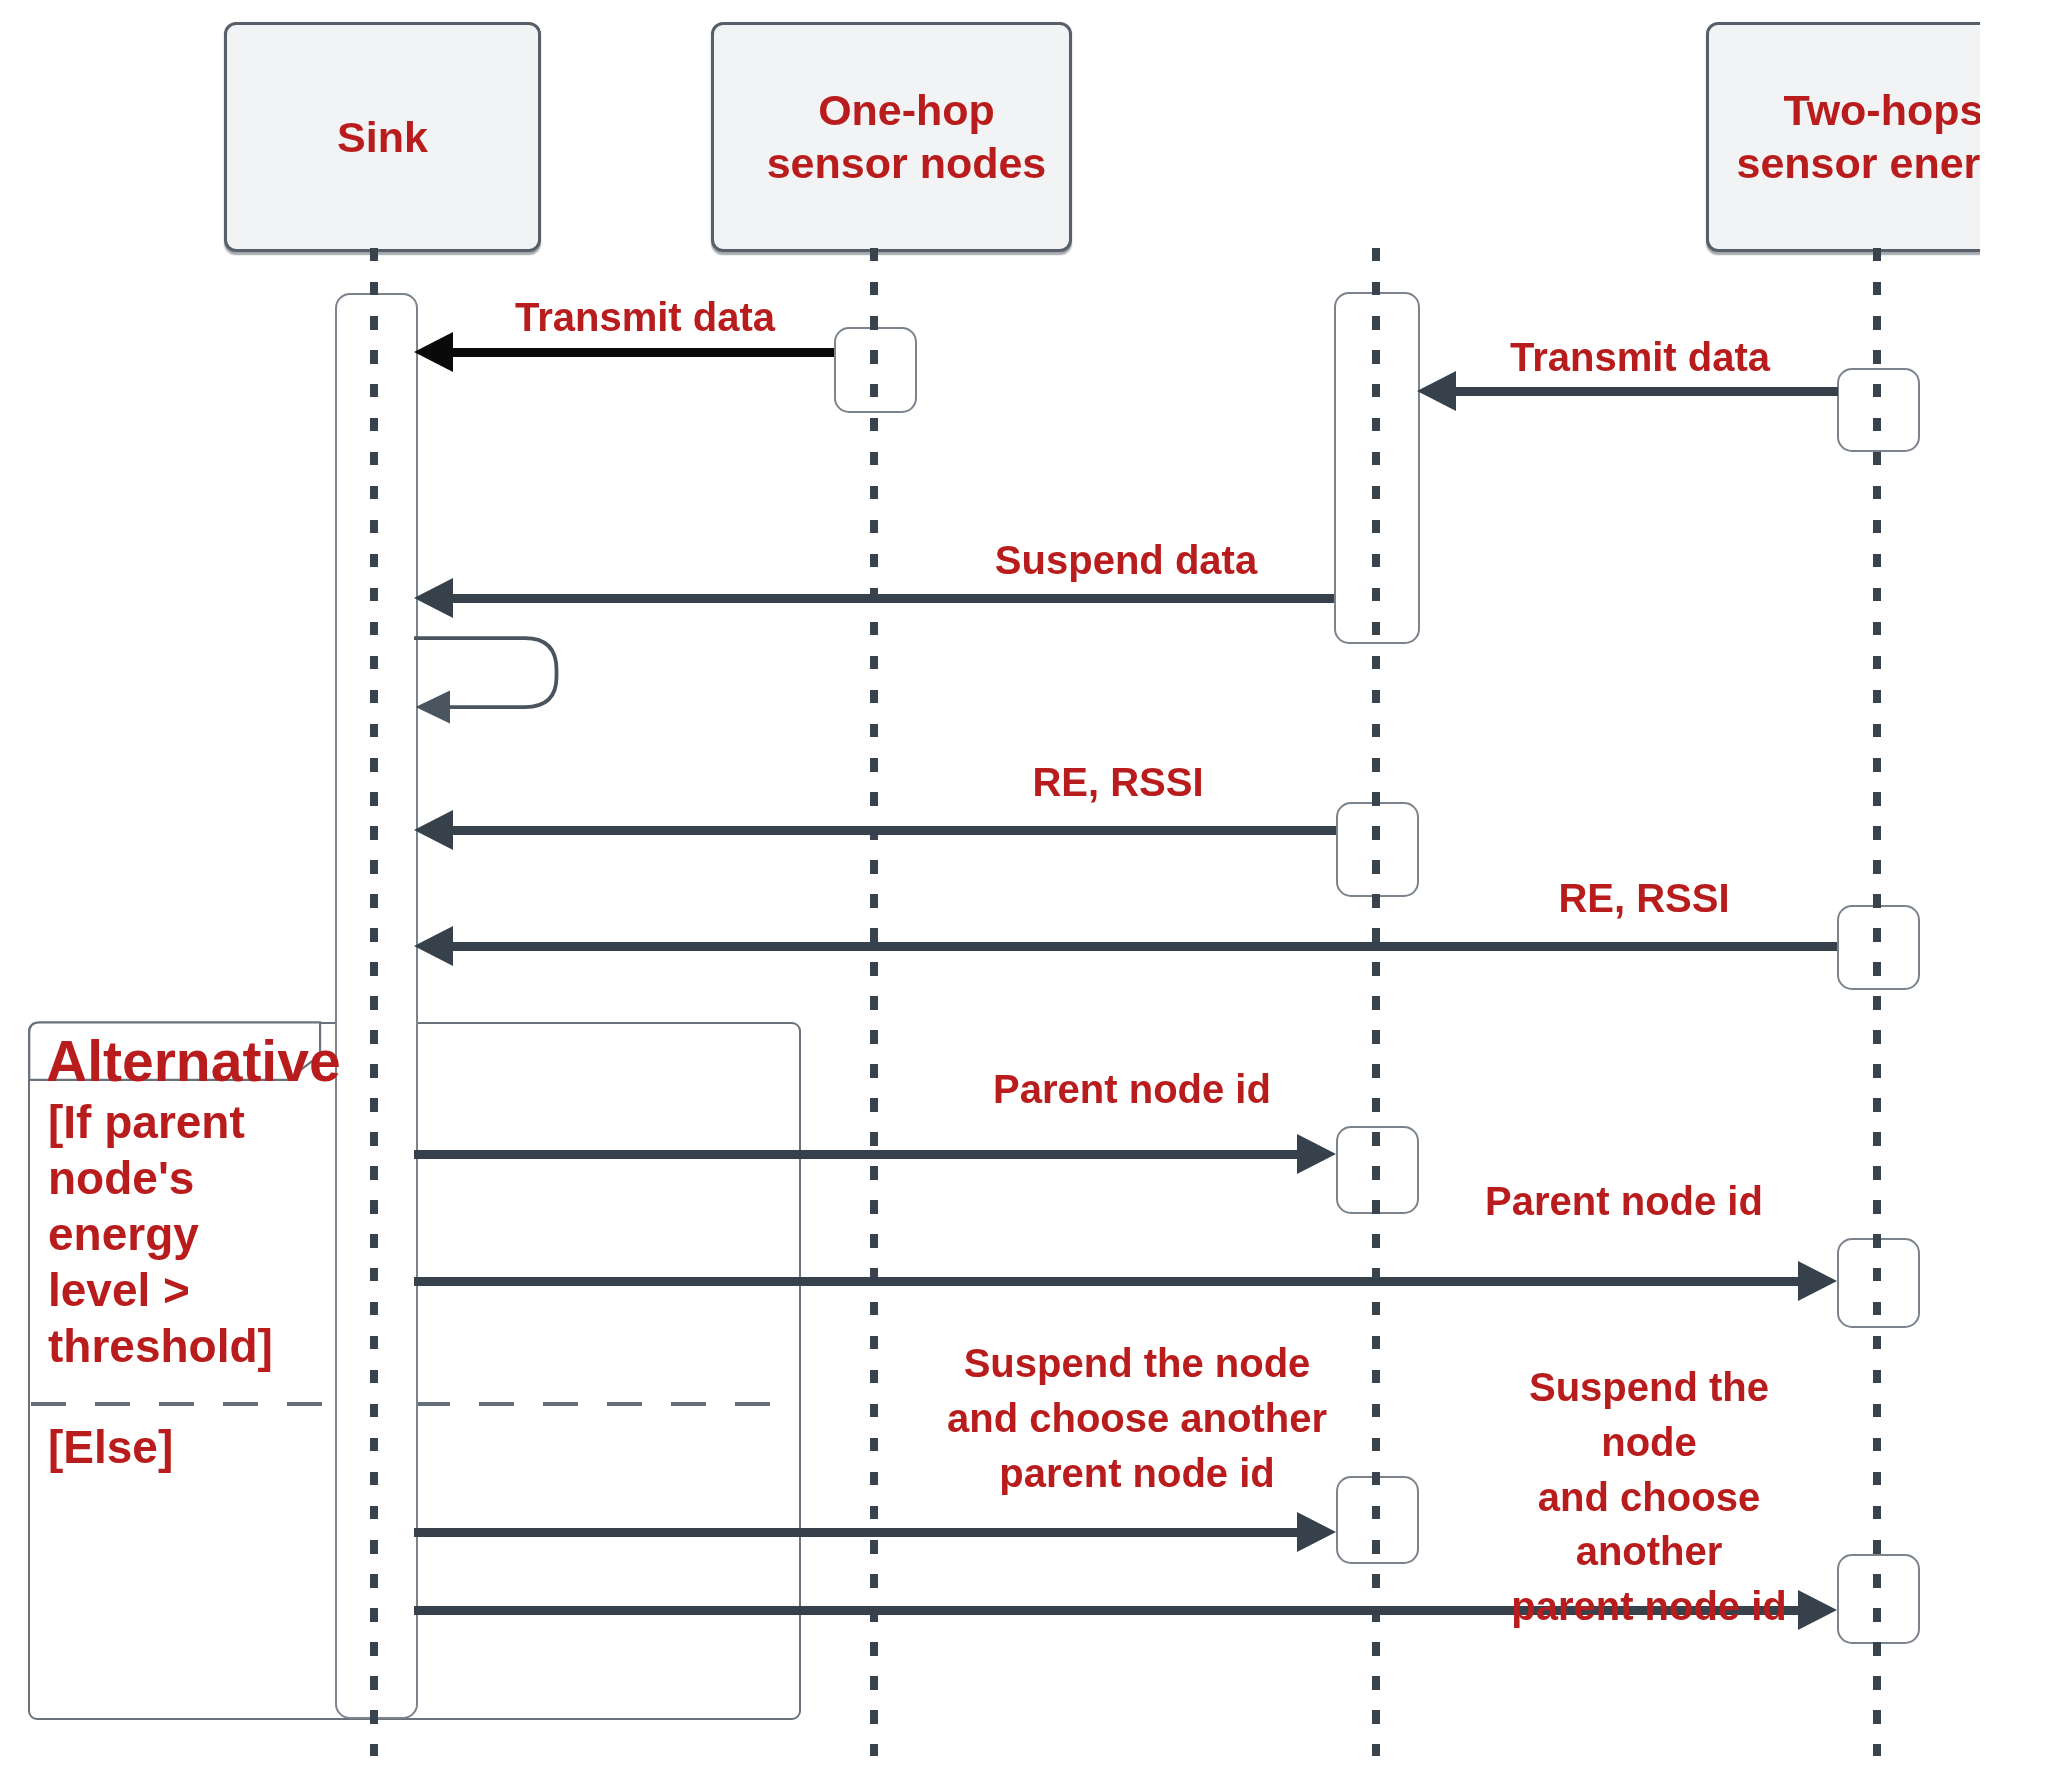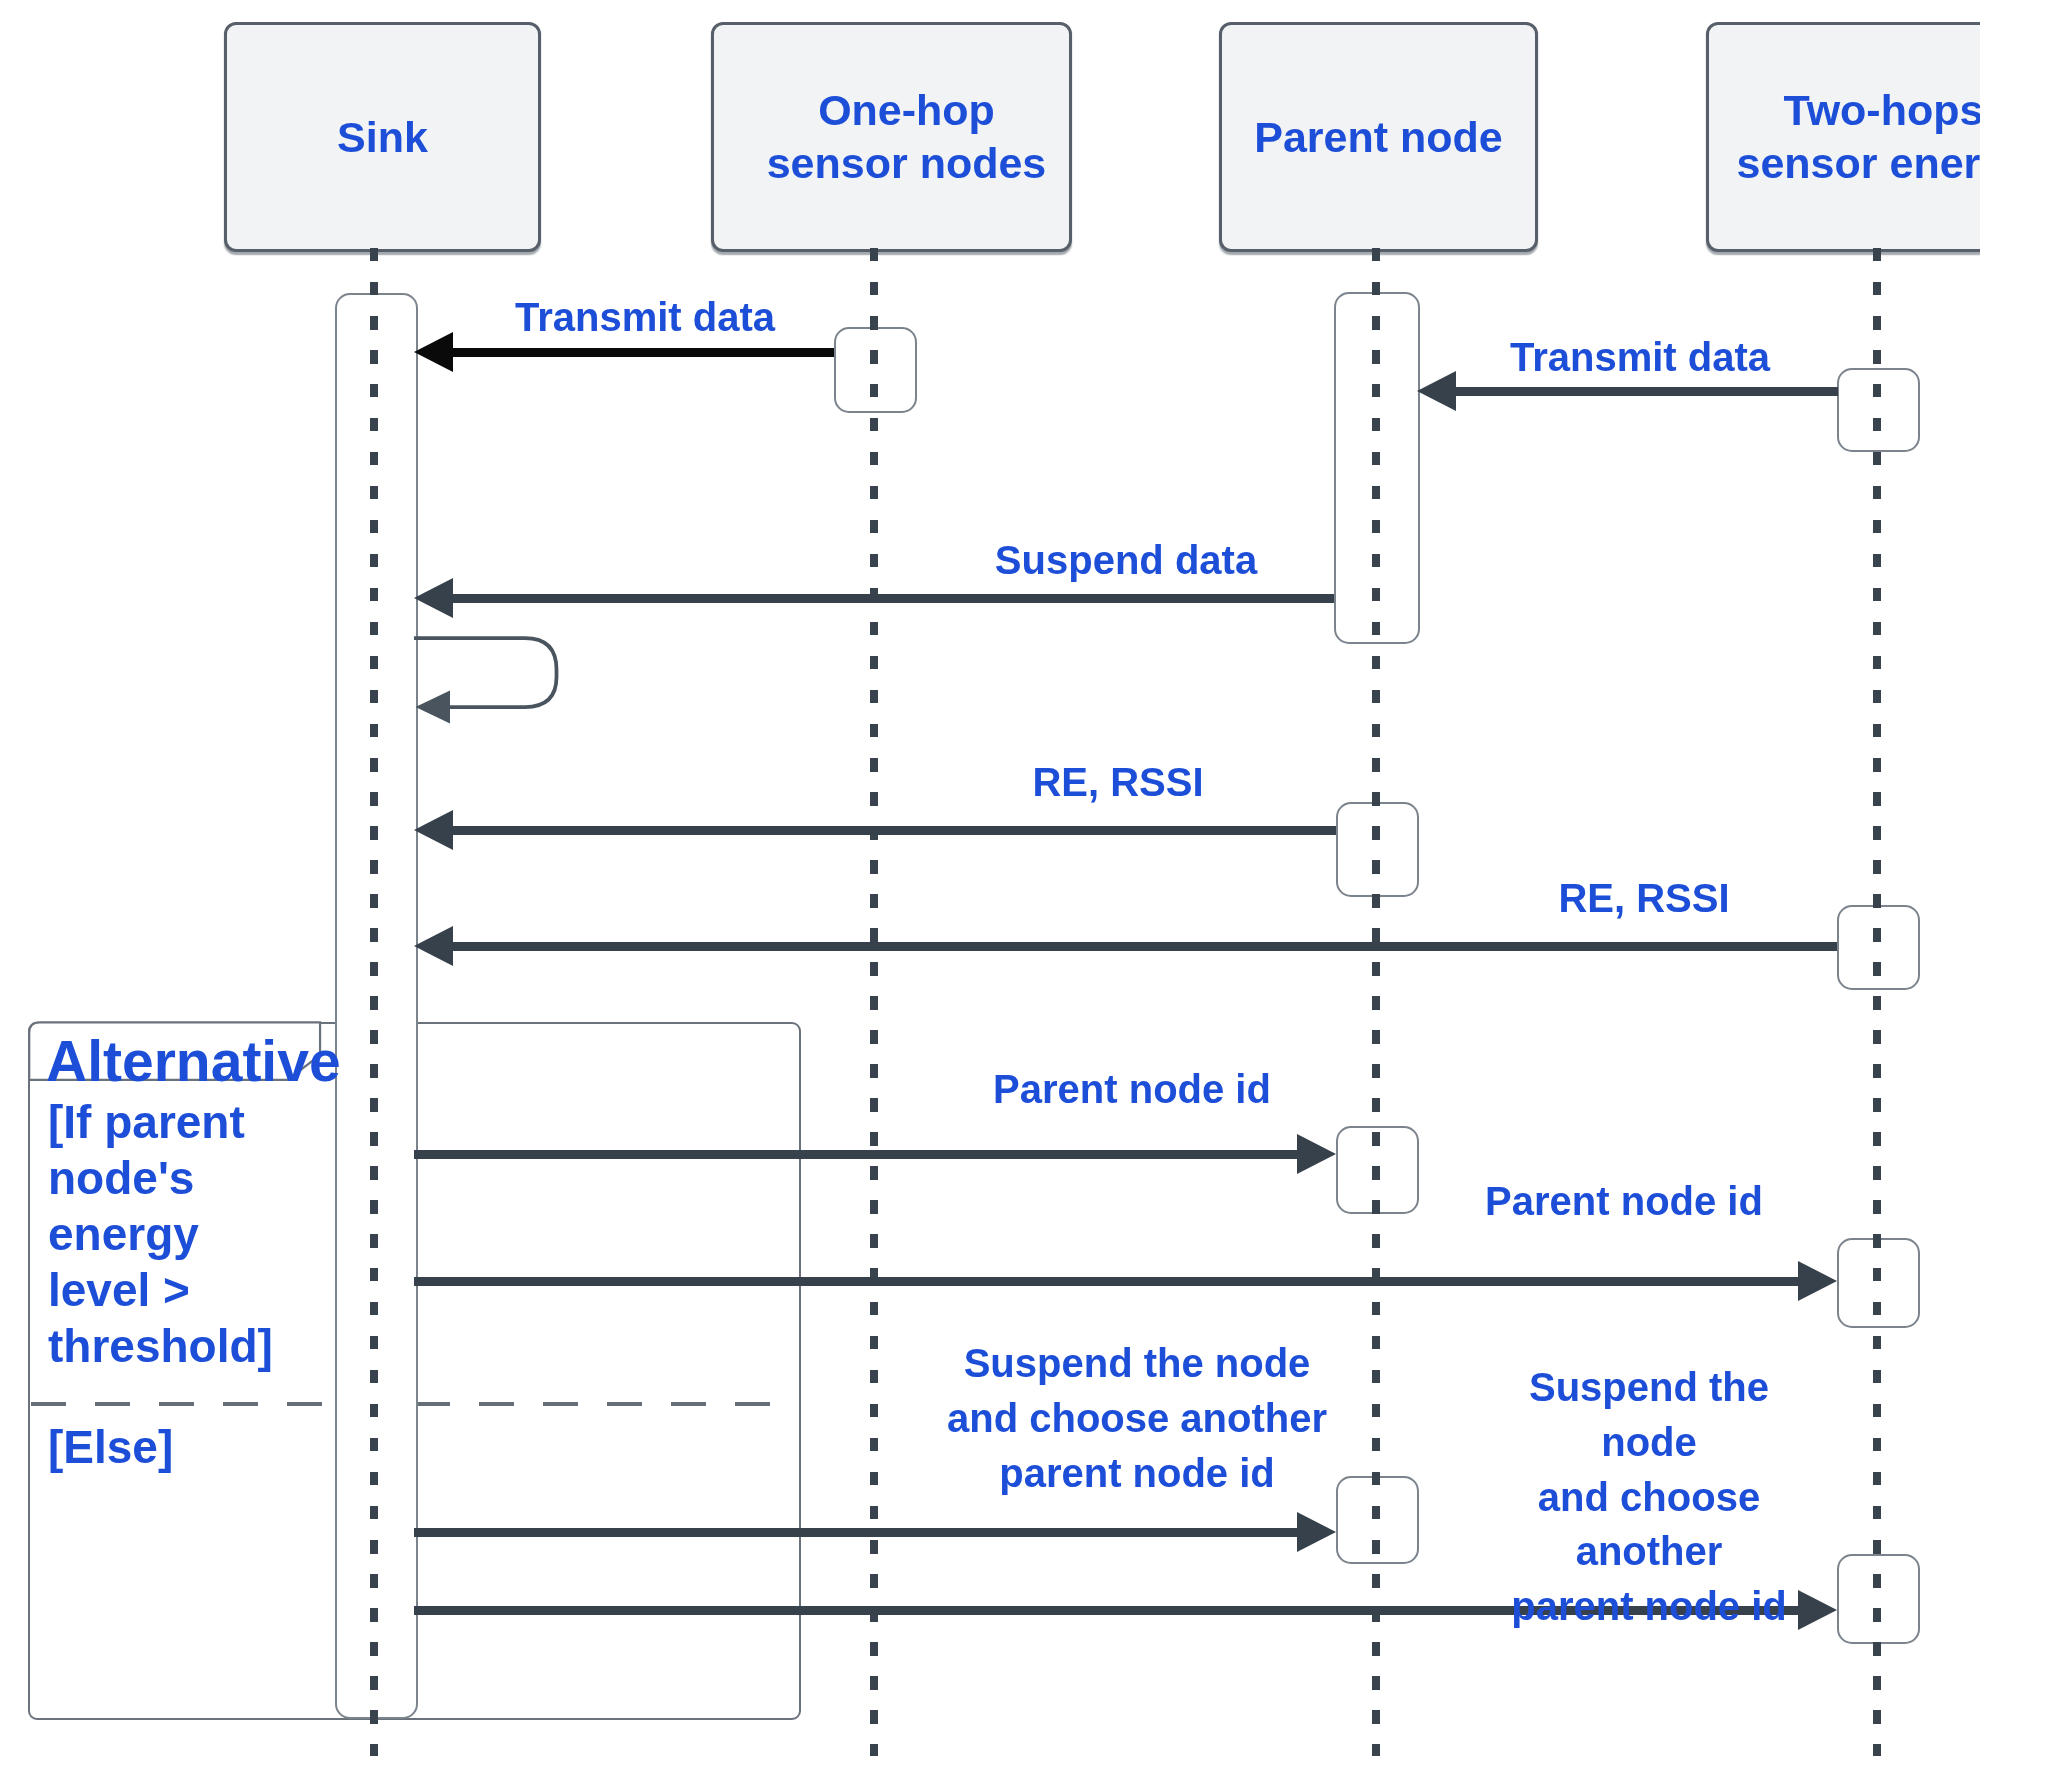--- a/index.html
+++ b/index.html
@@ -1,18 +1,18 @@
 <!DOCTYPE html>
 <html style="font-size:12px"><head>
 <meta charset="utf-8">
 <style>
   html,body{margin:0;padding:0;background:#ffffff;}
   .stage{
     position:relative;width:1980px;height:1777px;background:#ffffff;overflow:hidden;
-    font-family:"Liberation Sans", sans-serif;color:#1d4ed8;
+    font-family:"Liberation Sans", sans-serif;color:#b91c1c;
   }
   
   .participant{
     position:absolute;background:#f1f3f4;border:3px solid #57606a;border-radius:12px;
     display:flex;align-items:center;justify-content:center;text-align:center;
     font-weight:bold;font-size:43px;line-height:1.25;white-space:pre-line;
     box-shadow:0 2.2px 1.5px rgba(87,96,106,.55);z-index:3;
   }
   
   .lifeline{
@@ -60,23 +60,20 @@
 <body>
 
 <div class="stage">
 
   <div class="participant" style="left:224px;top:22.4px;width:311px;height:224px;">
     <span>Sink</span>
   </div>
   <div class="participant" style="left:711px;top:22.4px;width:325px;height:224px;padding-left:30px;">
     <span>One-hop
 sensor nodes</span>
-  </div>
-  <div class="participant" style="left:1219px;top:22.4px;width:313px;height:224px;">
-    <span>Parent node</span>
   </div>
   <div class="participant" style="left:1706px;top:22.4px;width:349px;height:224px;">
     <span>Two-hops
 sensor energy</span>
   </div>
 
   <div class="lifeline" style="left:370px;"></div>
   <div class="lifeline" style="left:870px;"></div>
   <div class="lifeline" style="left:1372px;"></div>
   <div class="lifeline" style="left:1873px;"></div>

